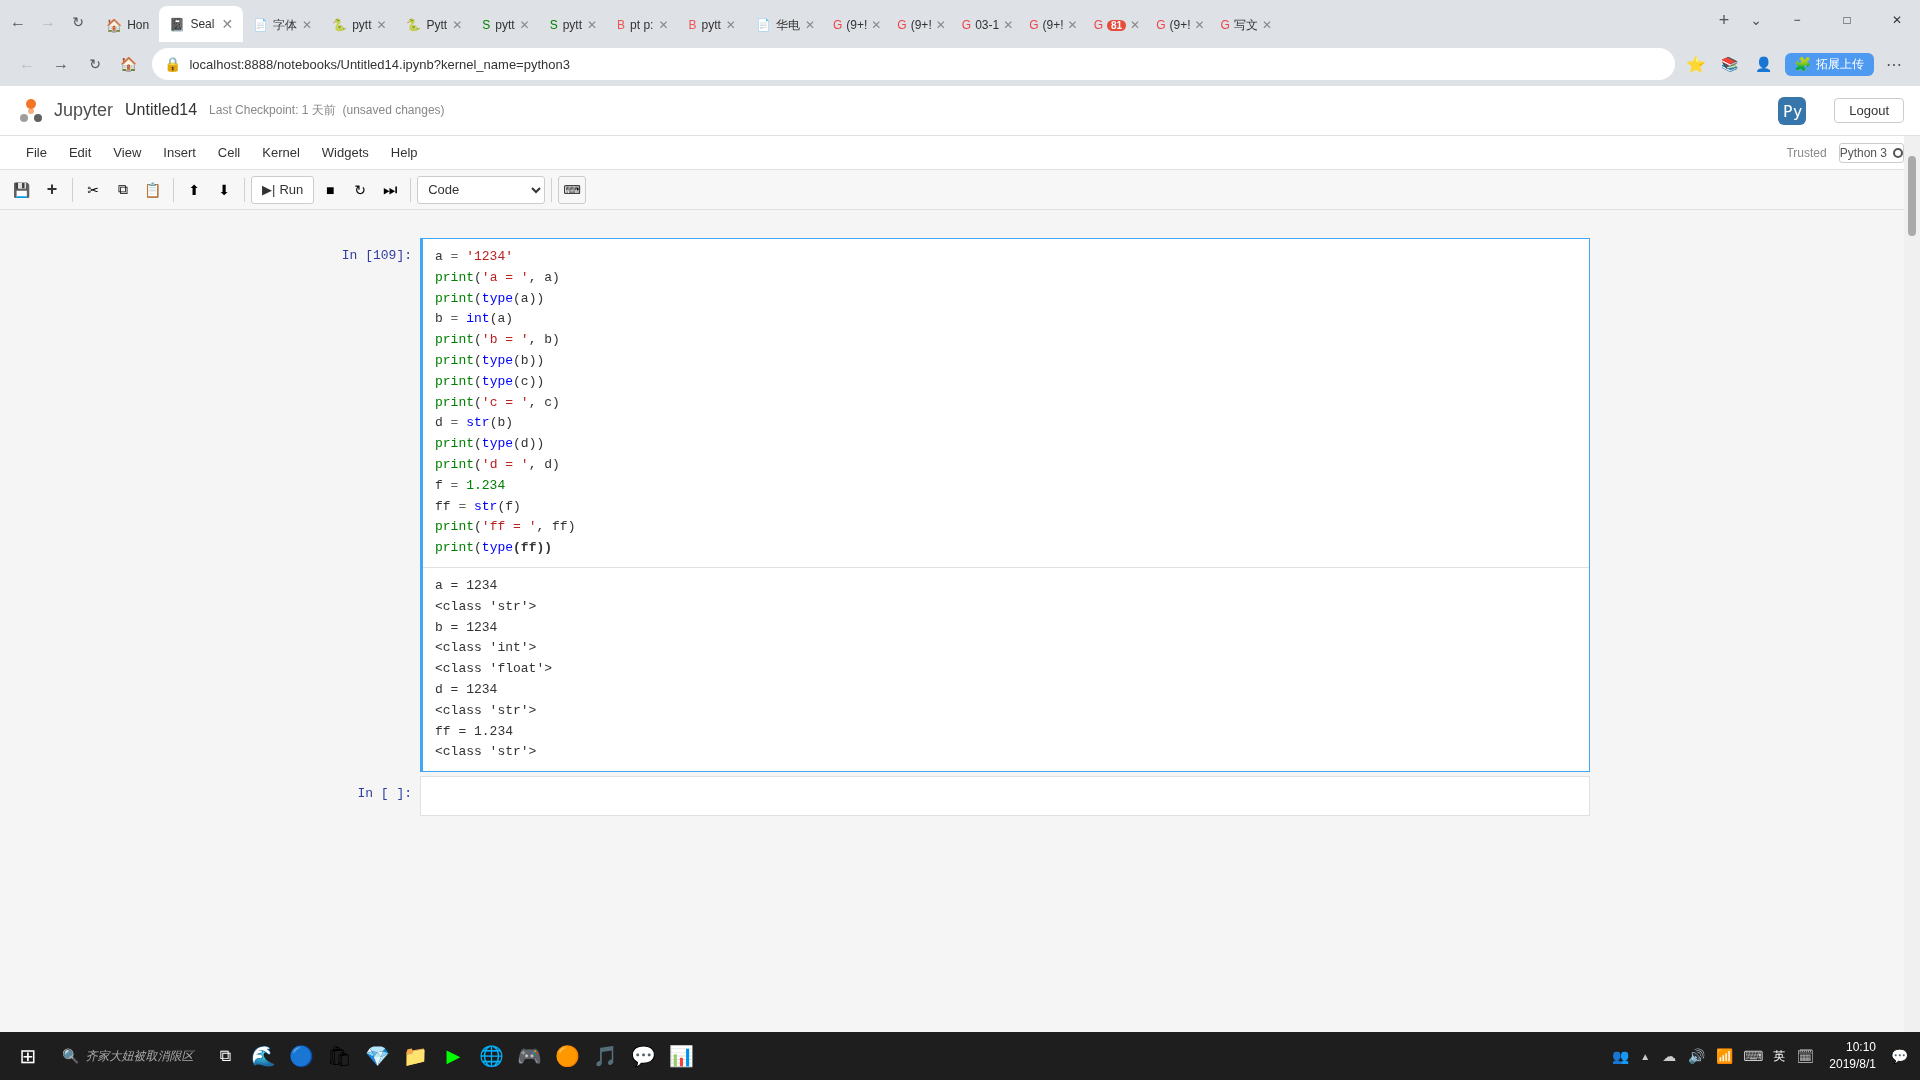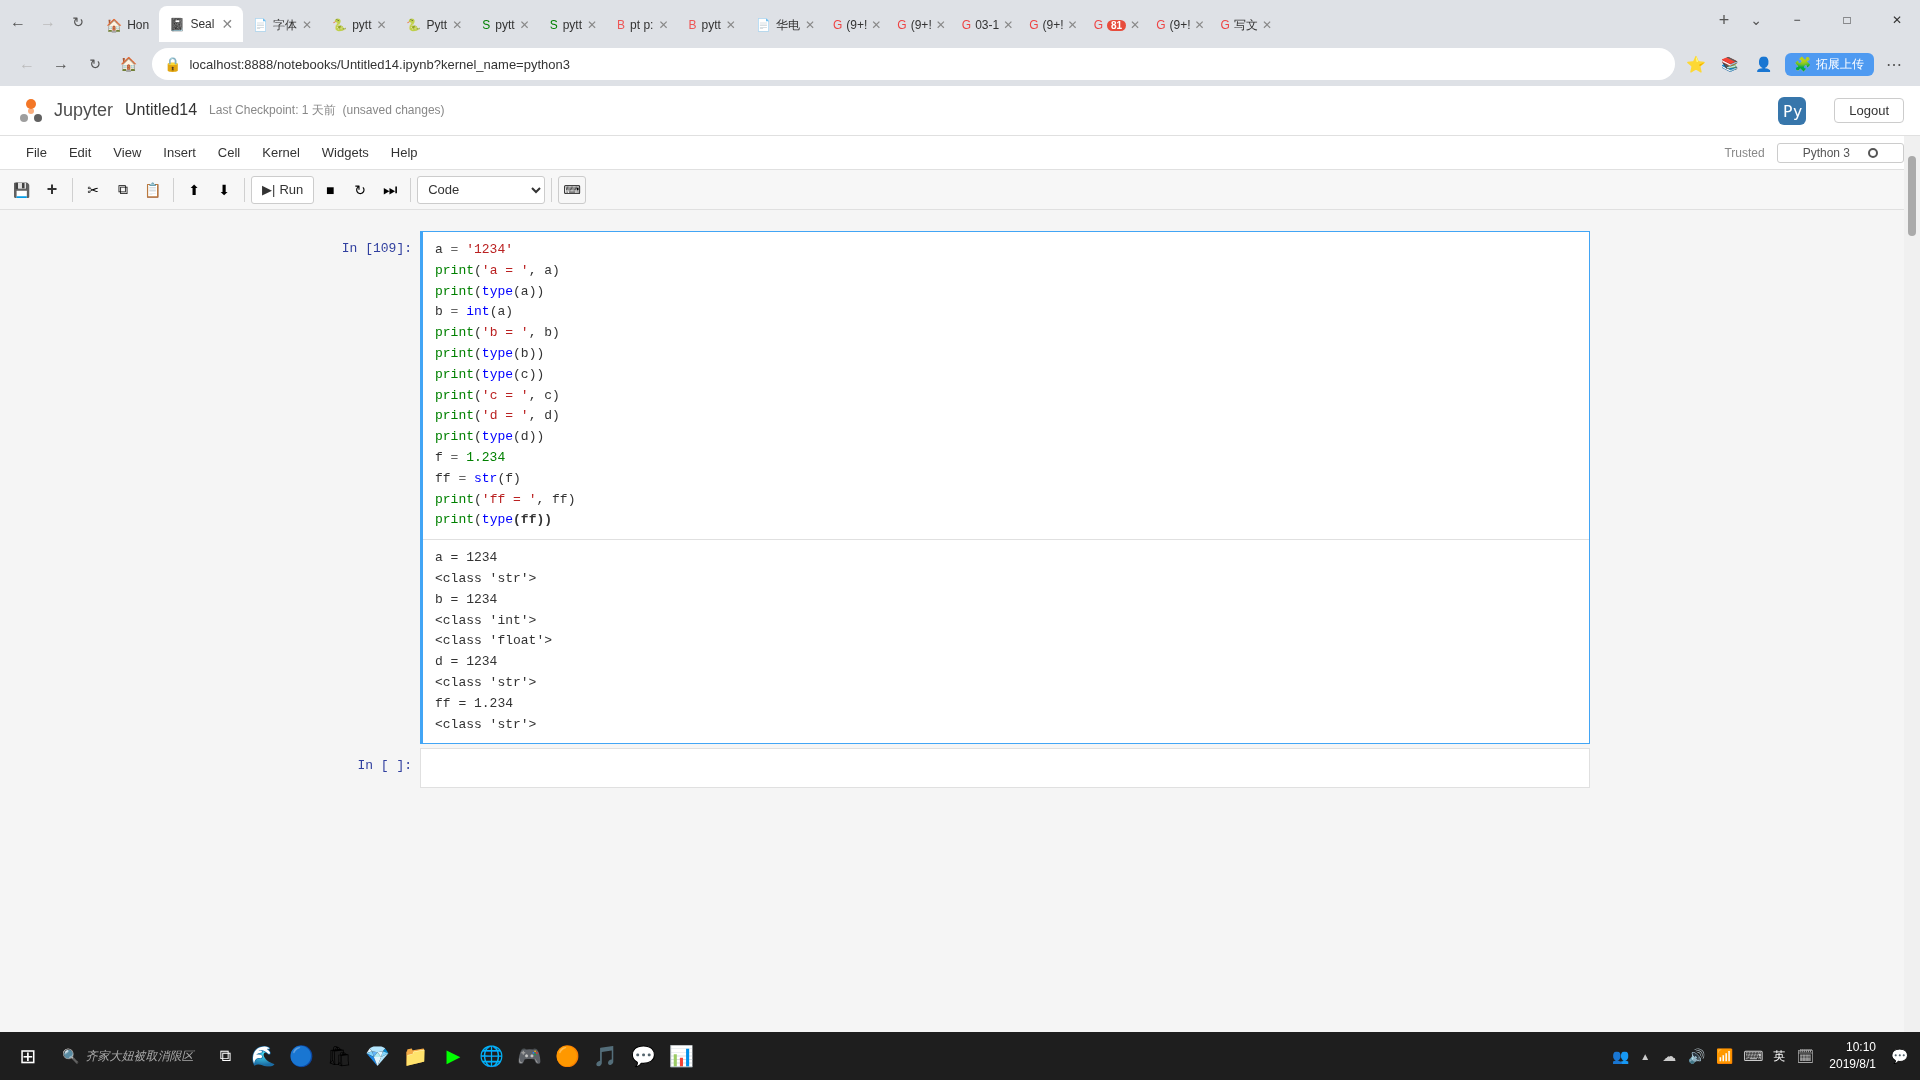--- a/index.html
+++ b/index.html
@@ -194,21 +194,21 @@
     <div style="padding:4px 10px;font-size:13px;color:#333;cursor:pointer;border-radius:3px;">Edit</div>
     <div style="padding:4px 10px;font-size:13px;color:#333;cursor:pointer;border-radius:3px;">View</div>
     <div style="padding:4px 10px;font-size:13px;color:#333;cursor:pointer;border-radius:3px;">Insert</div>
     <div style="padding:4px 10px;font-size:13px;color:#333;cursor:pointer;border-radius:3px;">Cell</div>
     <div style="padding:4px 10px;font-size:13px;color:#333;cursor:pointer;border-radius:3px;">Kernel</div>
     <div style="padding:4px 10px;font-size:13px;color:#333;cursor:pointer;border-radius:3px;">Widgets</div>
     <div style="padding:4px 10px;font-size:13px;color:#333;cursor:pointer;border-radius:3px;">Help</div>
 
     <div style="margin-left:auto;display:flex;align-items:center;gap:12px;">
       <span style="font-size:12px;color:#888;">Trusted</span>
-      <div style="display:flex;align-items:center;gap:18px;font-size:12px;color:#555;border:1px solid #ccc;border-radius:3px;padding:2px 25px;">
+      <div style="display:flex;align-items:center;gap:6px;font-size:12px;color:#555;border:1px solid #ccc;border-radius:3px;padding:2px 0;">
         <span>Python 3</span>
         <span style="width:10px;height:10px;border-radius:50%;border:2px solid #555;display:inline-block;"></span>
       </div>
     </div>
   </div>
 
   <div style="background:#f7f7f7;border-bottom:1px solid #e0e0e0;display:flex;align-items:center;padding:4px 8px;gap:2px;height:40px;">
     <div style="width:28px;height:28px;display:flex;align-items:center;justify-content:center;border:1px solid transparent;border-radius:3px;cursor:pointer;font-size:14px;color:#333;" title="Save">💾</div>
     <div style="width:28px;height:28px;display:flex;align-items:center;justify-content:center;border:1px solid transparent;border-radius:3px;cursor:pointer;font-size:18px;font-weight:bold;color:#333;" title="Add Cell">+</div>
 
@@ -242,35 +242,36 @@
       <option>Heading</option>
     </select>
 
     <div style="width:1px;height:24px;background:#d0d0d0;margin:0 4px;"></div>
 
     <div style="width:28px;height:28px;display:flex;align-items:center;justify-content:center;border:1px solid #ccc;border-radius:3px;cursor:pointer;font-size:12px;" title="Keyboard Shortcuts">⌨</div>
   </div>
 
   <div style="background:#f5f5f5;padding:20px 0;overflow-y:auto;height:calc(1080px - 42px - 44px - 50px - 34px - 40px - 48px);">
 
-    <div style="display:flex;max-width:1260px;margin:1px auto 0;">
+    <div style="display:flex;max-width:1260px;margin:8px auto 0;">
       <div style="width:90px;min-width:90px;display:flex;align-items:flex-start;justify-content:flex-end;padding:10px 8px 0 0;font-size:13px;color:#303F9F;font-family:'Courier New',monospace;">In [109]:</div>
       <div style="flex:1;background:#404040;border:1px solid #42a5f5;border-left:3px solid #42a5f5;">
 
         <div style="padding:8px 12px;font-family:'Courier New',monospace;font-size:13px;line-height:1.6;background:#fff;min-height:40px;">
           <div><span style="color:#333;">a</span><span style="color:#666;"> = </span><span style="color:#BA2121;">'1234'</span></div>
           <div><span style="color:#008000;">print</span><span style="color:#333;">(</span><span style="color:#BA2121;">'a = '</span><span style="color:#333;">, a)</span></div>
           <div><span style="color:#008000;">print</span><span style="color:#333;">(</span><span style="color:#0000FF;">type</span><span style="color:#333;">(a))</span></div>
           <div><span style="color:#333;">b</span><span style="color:#666;"> = </span><span style="color:#0000FF;">int</span><span style="color:#333;">(a)</span></div>
           <div><span style="color:#008000;">print</span><span style="color:#333;">(</span><span style="color:#BA2121;">'b = '</span><span style="color:#333;">, b)</span></div>
           <div><span style="color:#008000;">print</span><span style="color:#333;">(</span><span style="color:#0000FF;">type</span><span style="color:#333;">(b))</span></div>
           <div><span style="color:#008000;">print</span><span style="color:#333;">(</span><span style="color:#0000FF;">type</span><span style="color:#333;">(c))</span></div>
           <div><span style="color:#008000;">print</span><span style="color:#333;">(</span><span style="color:#BA2121;">'c = '</span><span style="color:#333;">, c)</span></div>
+          <div><span style="color:#333;">d</span><span style="color:#666;"> = </span><span style="color:#0000FF;">str</span><span style="color:#333;">(b)</span></div>
+          <div><span style="color:#008000;">print</span><span style="color:#333;">(</span><span style="color:#0000FF;">type</span><span style="color:#333;">(d))</span></div>
           <div><span style="color:#008000;">print</span><span style="color:#333;">(</span><span style="color:#BA2121;">'d = '</span><span style="color:#333;">, d)</span></div>
-          <div><span style="color:#008000;">print</span><span style="color:#333;">(</span><span style="color:#0000FF;">type</span><span style="color:#333;">(d))</span></div>
           <div><span style="color:#333;">f</span><span style="color:#666;"> = </span><span style="color:#008000;">1.234</span></div>
           <div><span style="color:#333;">ff</span><span style="color:#666;"> = </span><span style="color:#0000FF;">str</span><span style="color:#333;">(f)</span></div>
           <div><span style="color:#008000;">print</span><span style="color:#333;">(</span><span style="color:#BA2121;">'ff = '</span><span style="color:#333;">, ff)</span></div>
           <div><span style="color:#008000;">print</span><span style="color:#333;">(</span><span style="color:#0000FF;">type</span><span style="color:#333;font-weight:bold;">(ff))</span></div>
         </div>
 
         <div style="border-top:1px solid #e0e0e0;background:#fff;padding:8px 12px;font-family:'Courier New',monospace;font-size:13px;line-height:1.6;color:#333;">
           <div>a =  1234</div>
           <div>&lt;class 'str'&gt;</div>
           <div>b =  1234</div>

